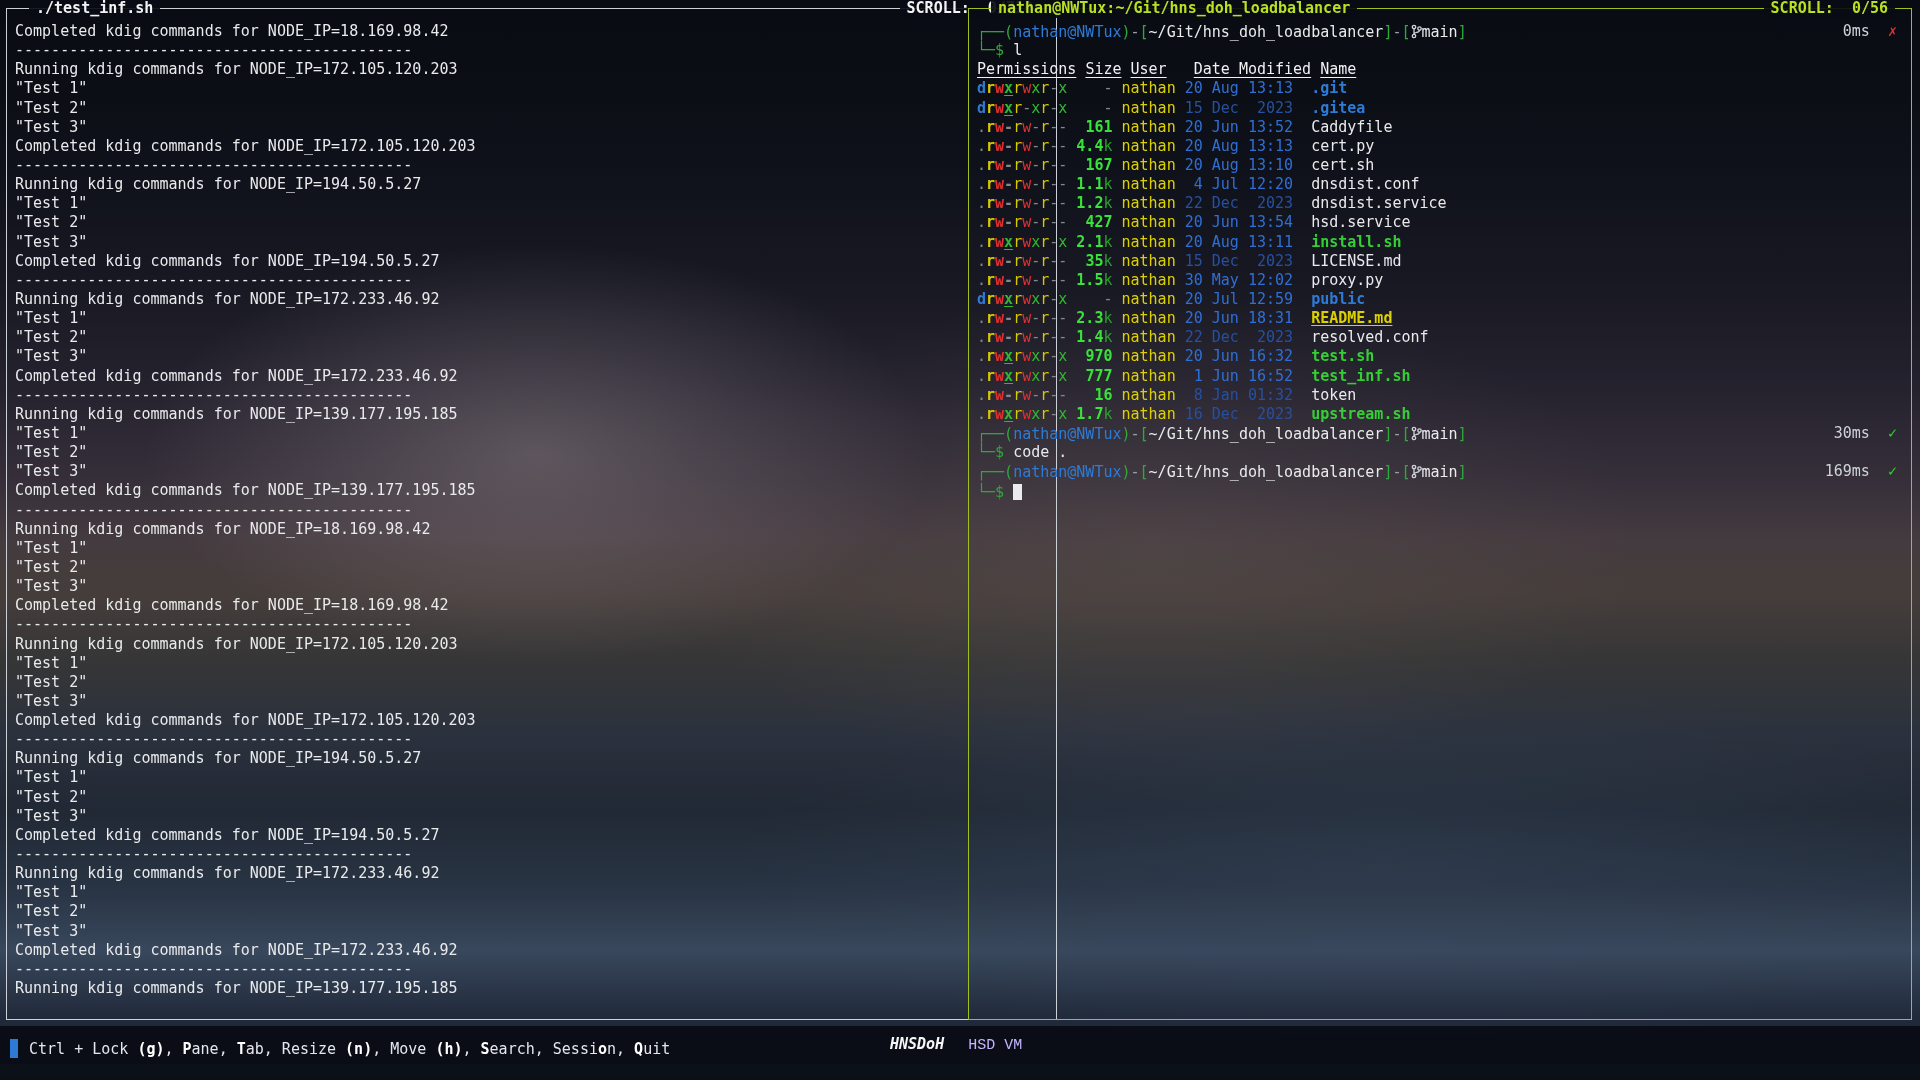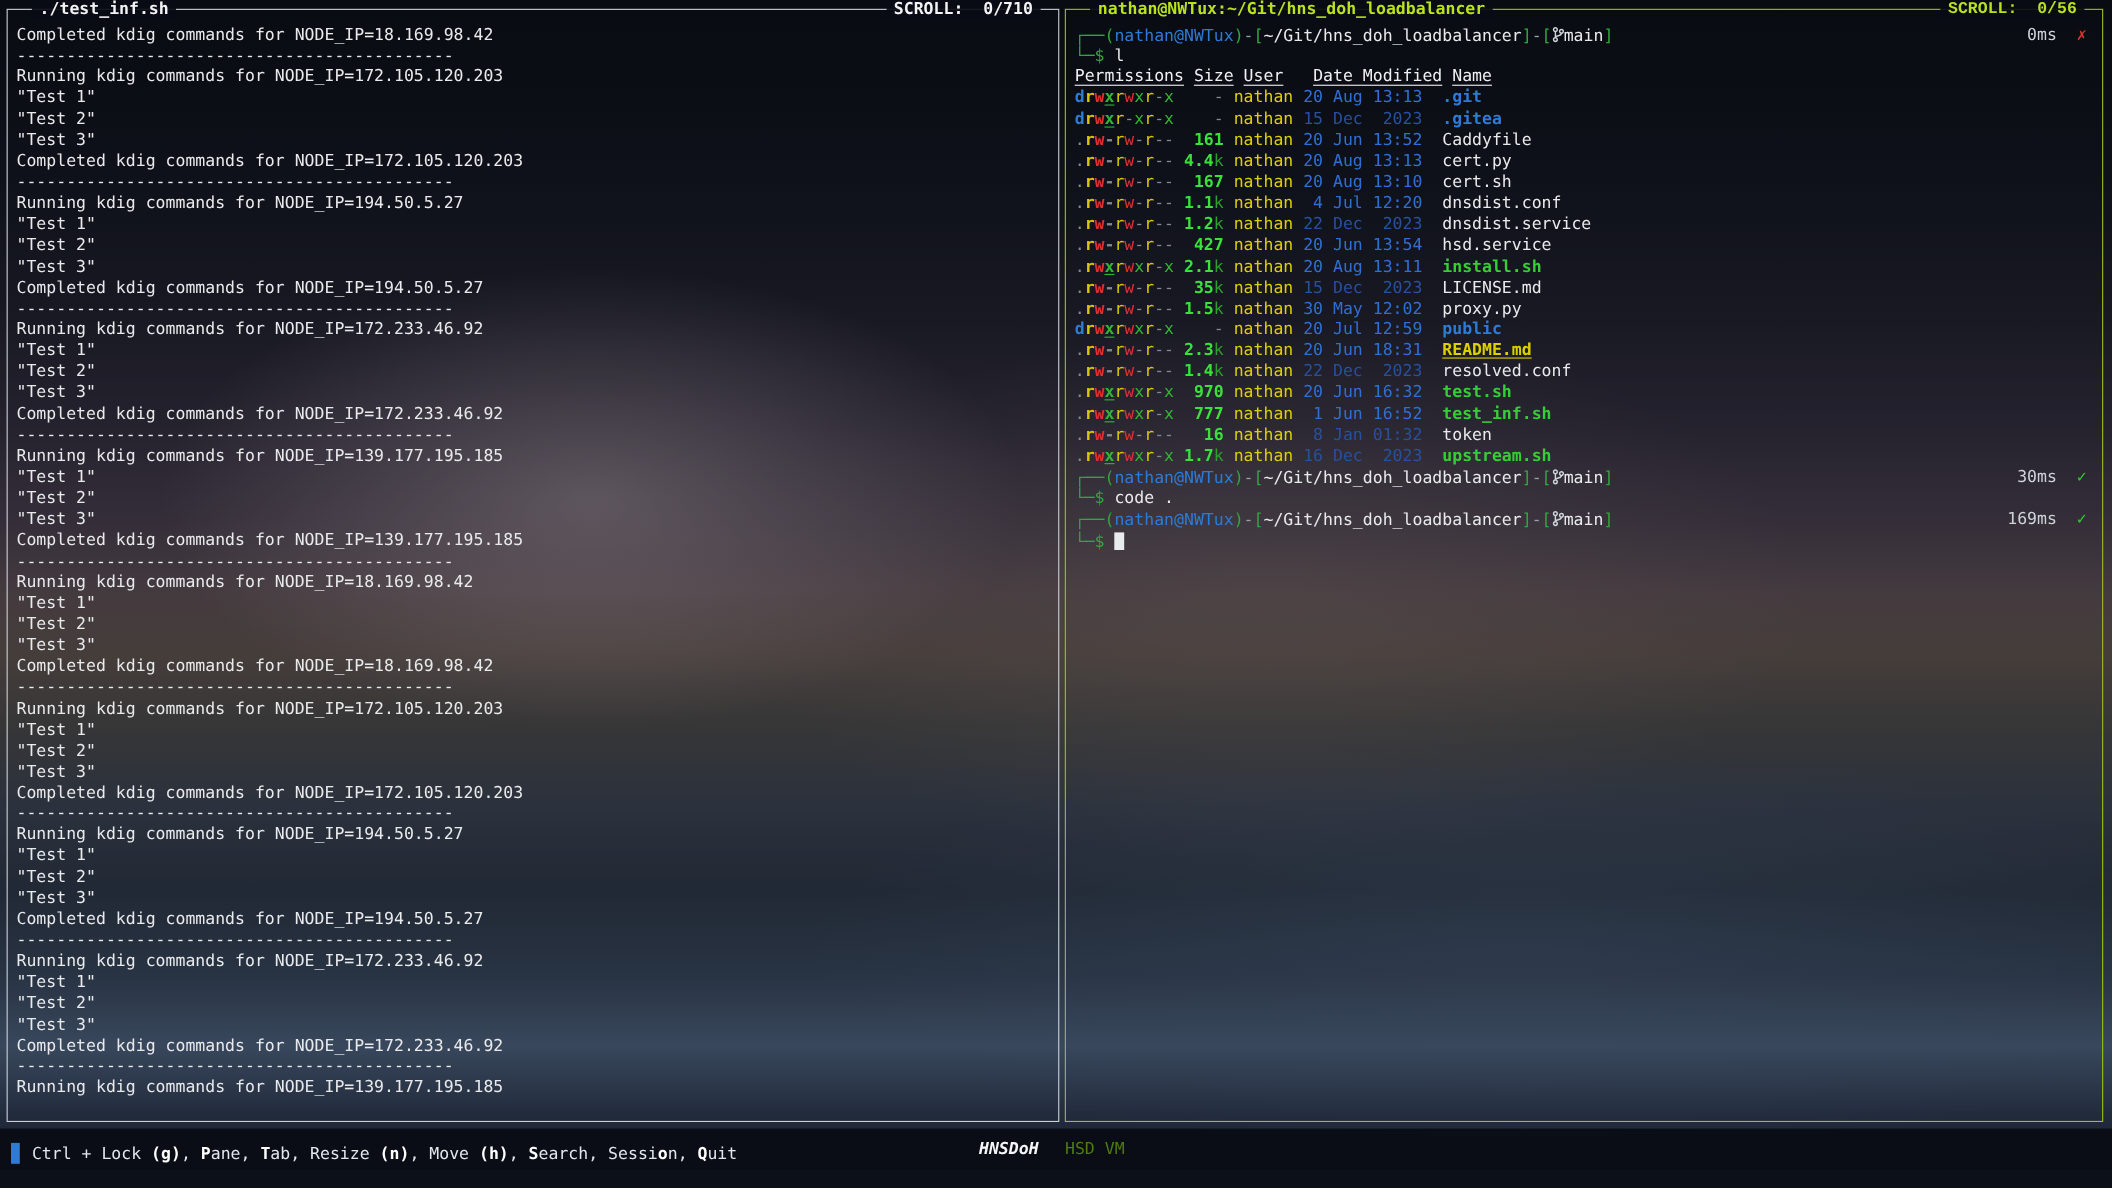--- a/index.html
+++ b/index.html
@@ -16,34 +16,34 @@
       radial-gradient(560px 300px at 28% 42%, rgba(226,206,211,0.50), transparent 70%),
       radial-gradient(700px 350px at 60% 50%, rgba(160,140,135,0.30), transparent 70%),
       radial-gradient(900px 260px at 72% 80%, rgba(92,116,148,0.35), transparent 72%),
       linear-gradient(180deg,#0a0d15 0%,#0e1119 8%,#151823 16%,#232230 26%,#393344 36%,
         #544756 44%,#6d5c60 50%,#6f6058 55%,#565452 61%,#434c5c 68%,#333e4f 75%,
         #3e4f66 82%,#5a7190 88%,#33415a 94%,#232e41 100%);
   }
   .tint { position:absolute; inset:0; background:rgba(7,9,14,0.40); }
 
   .pane { position:absolute; top:8px; bottom:60px; }
-  .pane-left  { left:6px;  width:957px; border:1px solid #ccd1d8; }
+  .pane-left  { left:6px;  width:1051px; border:1px solid #ccd1d8; }
   .pane-right { left:968px; width:944px; border:1px solid var(--lime-border); }
   .pane-title {
     position:absolute; top:-10px; left:22px; padding:0 7px;
     background:rgba(9,12,19,0.92); font-weight:bold; white-space:pre;
   }
   .pane-left  .pane-title { color:#f2f3f5; }
   .pane-right .pane-title { color:var(--lime); }
   .pane-scroll {
     position:absolute; top:-10px; right:16px; padding:0 7px;
     background:rgba(9,12,19,0.92); font-weight:bold; white-space:pre;
   }
   .pane-left  .pane-scroll { color:#f2f3f5; }
-  .pane-right .pane-scroll { color:var(--lime);font-family:Liberation Mono, monospace; }
+  .pane-right .pane-scroll { color:var(--lime); }
 
   .pane-content { position:absolute; inset:0; padding:13px 8px 6px 8px; overflow:hidden; }
   .line { white-space:pre; position:relative; color:var(--white); height:19.15px; }
 
   
   .g   { color:var(--green); }
   .b   { color:var(--blue); font-weight:normal; }
   .w   { color:var(--white); }
   .dim { color:#9aa0a6; }
   .dur { position:absolute; right:6px; top:0; color:#ced3d9; }
@@ -76,21 +76,21 @@
     position:absolute; left:0; right:0; bottom:16px; height:38px;
     background:rgba(9,12,19,0.93); color:#e3e7ec;
   }
   .status-under { position:absolute; left:0; right:0; bottom:0; height:16px; background:rgba(9,12,19,0.80); }
   .hints { position:absolute; left:10px; top:9px; white-space:pre; }
   .hint-b { font-weight:bold; color:#ffffff; }
   .kb-block { display:inline-block; width:8px; height:19px; background:var(--blue); margin-right:11px; transform:translateY(4px); }
   .tabs { position:absolute; left:890px; top:9px; white-space:pre; }
   .tab { margin-right:24px;text-align:right; }
   .tab-active { font-weight:bold; font-style:italic; color:#f4f6f8; }
-  .tab-inactive { color:#4d7c0f; }
+  .tab-inactive { color:#c4b5fd;font-family:Liberation Mono, monospace; }
   .right-status { position:absolute; right:10px; top:9px; white-space:pre; color:var(--song-gray); }
   .clock { font-weight:bold; color:#eef1f4; margin-left:14px; }
 </style>
 </head>
 <body>
 
 <div class="backdrop"></div>
 <div class="tint"></div>
 
 <div class="pane pane-left">

